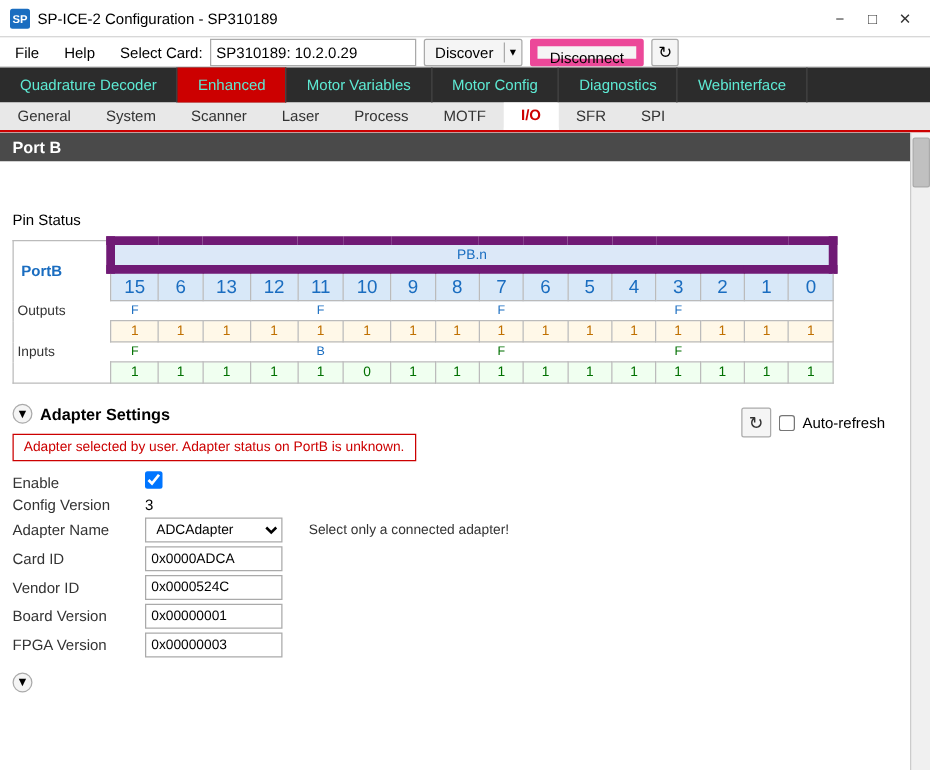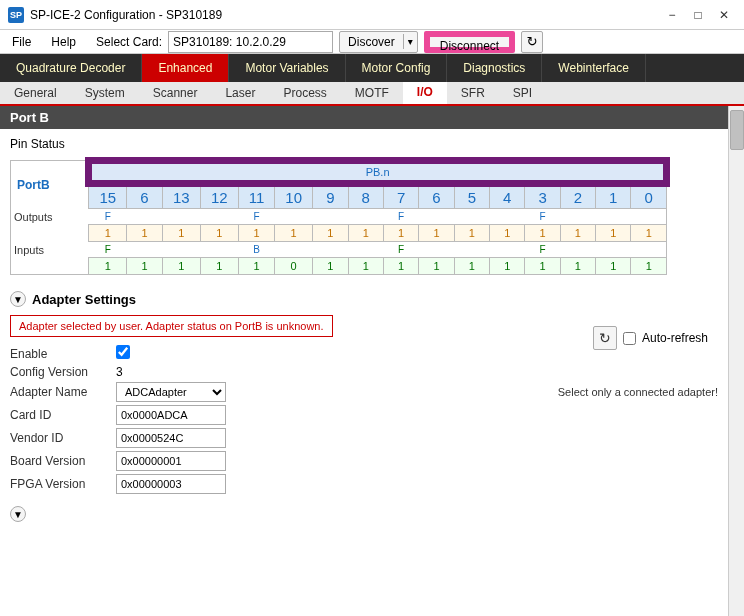--- a/index.html
+++ b/index.html
@@ -19,37 +19,37 @@
     .select-card-label { font-size: 12px; }
     .card-select { height: 22px; border: 1px solid #aaa; padding: 1px 4px; font-size: 12px; min-width: 160px; }
     .discover-btn { display: flex; align-items: center; height: 22px; border: 1px solid #aaa; background: #f5f5f5; cursor: pointer; border-radius: 2px; }
     .discover-btn-main { padding: 2px 8px; font-size: 12px; }
     .discover-btn-arrow { padding: 2px 4px; border-left: 1px solid #aaa; font-size: 10px; }
     .disconnect-btn { height: 22px; padding: 2px 10px; background: #f5f5f5; border: 6px solid #ec4899; cursor: pointer; font-size: 12px; border-radius: 2px; }
     .refresh-btn { width: 22px; height: 22px; border: 1px solid #aaa; background: #f5f5f5; cursor: pointer; display: flex; align-items: center; justify-content: center; border-radius: 2px; }
 
     
     .nav-tabs-1 { display: flex; background: #2c2c2c; height: 28px; }
-    .nav-tab-1 { display: flex; align-items: center; justify-content: center; color: #fef9c3; padding: 0 16px; font-size: 12px; cursor: pointer; border-right: 1px solid #444; height: 100%; }
+    .nav-tab-1 { display: flex; align-items: center; justify-content: center; color: #5eead4; padding: 0 16px; font-size: 12px; cursor: pointer; border-right: 1px solid #444; height: 100%; }
     .nav-tab-1.active { background: #c00; }
 
     
     .nav-tabs-2 { display: flex; background: #e8e8e8; border-bottom: 2px solid #c00; height: 24px; }
     .nav-tab-2 { display: flex; align-items: center; justify-content: center; padding: 0 14px; font-size: 12px; cursor: pointer; height: 100%; color: #333; }
     .nav-tab-2.active { background: #fff; border-bottom: 2px solid #fff; margin-bottom: -2px; color: #c00; font-weight: bold; }
 
     
     .content { display: flex; height: calc(616px - 30px - 24px - 28px - 24px); }
     .main-panel { flex: 1; overflow-y: auto; background: #fff; padding: 0; position: relative; }
 
     
     .section-header { background: #4a4a4a; color: #fff; padding: 4px 10px; font-size: 13px; font-weight: bold; }
 
     
-    .pin-status-section { padding: 8px 10px; }
+    .pin-status-section { padding: 8px 10px; margin-top: 32px; }
     .section-title { font-size: 12px; margin-bottom: 6px; }
 
     
     .portb-table { border-collapse: collapse; width: 100%; font-size: 11px; }
     .portb-table td, .portb-table th { border: 1px solid #bbb; text-align: center; padding: 2px 3px; min-width: 22px; }
     .portb-table td.label-cell { border: none; color: #1a6dc0; font-weight: bold; font-size: 12px; padding-right: 6px; text-align: left; }
     .portb-table td.row-label { border: none; font-size: 11px; padding-right: 6px; text-align: left; }
     .header-pbn { background: #e8f0ff; color: #1a6dc0; font-size: 11px; }
     .pin-num { background: #d8e8f8; color: #1a6dc0; font-size: 15px; }
     .output-val { background: #fff8e8; color: #c07000; font-size: 11px; }
@@ -63,21 +63,21 @@
     .adapter-settings { padding: 8px 10px; }
     .section-collapse-header { display: flex; align-items: center; gap: 6px; margin-bottom: 8px; cursor: pointer; }
     .collapse-icon { width: 16px; height: 16px; border: 1px solid #aaa; border-radius: 50%; display: flex; align-items: center; justify-content: center; font-size: 10px; background: #f5f5f5; }
     .adapter-warning { border: 1px solid #c00; background: #fff; padding: 4px 8px; margin-bottom: 8px; font-size: 11px; color: #c00; display: inline-block; }
     .adapter-form { display: grid; grid-template-columns: 100px 1fr; gap: 3px 6px; align-items: center; }
     .form-label { font-size: 12px; color: #333; }
     .form-value { font-size: 12px; }
     .form-input { height: 20px; border: 1px solid #aaa; padding: 1px 4px; font-size: 11px; width: 110px; }
     .form-dropdown { height: 20px; border: 1px solid #aaa; padding: 1px 4px; font-size: 11px; width: 110px; background: #fff; }
     .form-checkbox { width: 14px; height: 14px; }
-    .adapter-name-row { display: flex; align-items: center; gap: 21px; justify-content: space-between; }
+    .adapter-name-row { display: flex; align-items: center; gap: 21px; }
     .adapter-note { font-size: 11px; color: #333; }
 
     
     .scrollbar-track { width: 16px; height: 100%; background: #f0f0f0; border-left: 1px solid #ccc; position: relative; }
     .scrollbar-thumb { width: 14px; height: 40px; background: #c0c0c0; border: 1px solid #aaa; position: absolute; top: 4px; left: 1px; border-radius: 2px; }
   </style>
 </head>
 <body>
 
 <div class="title-bar">

